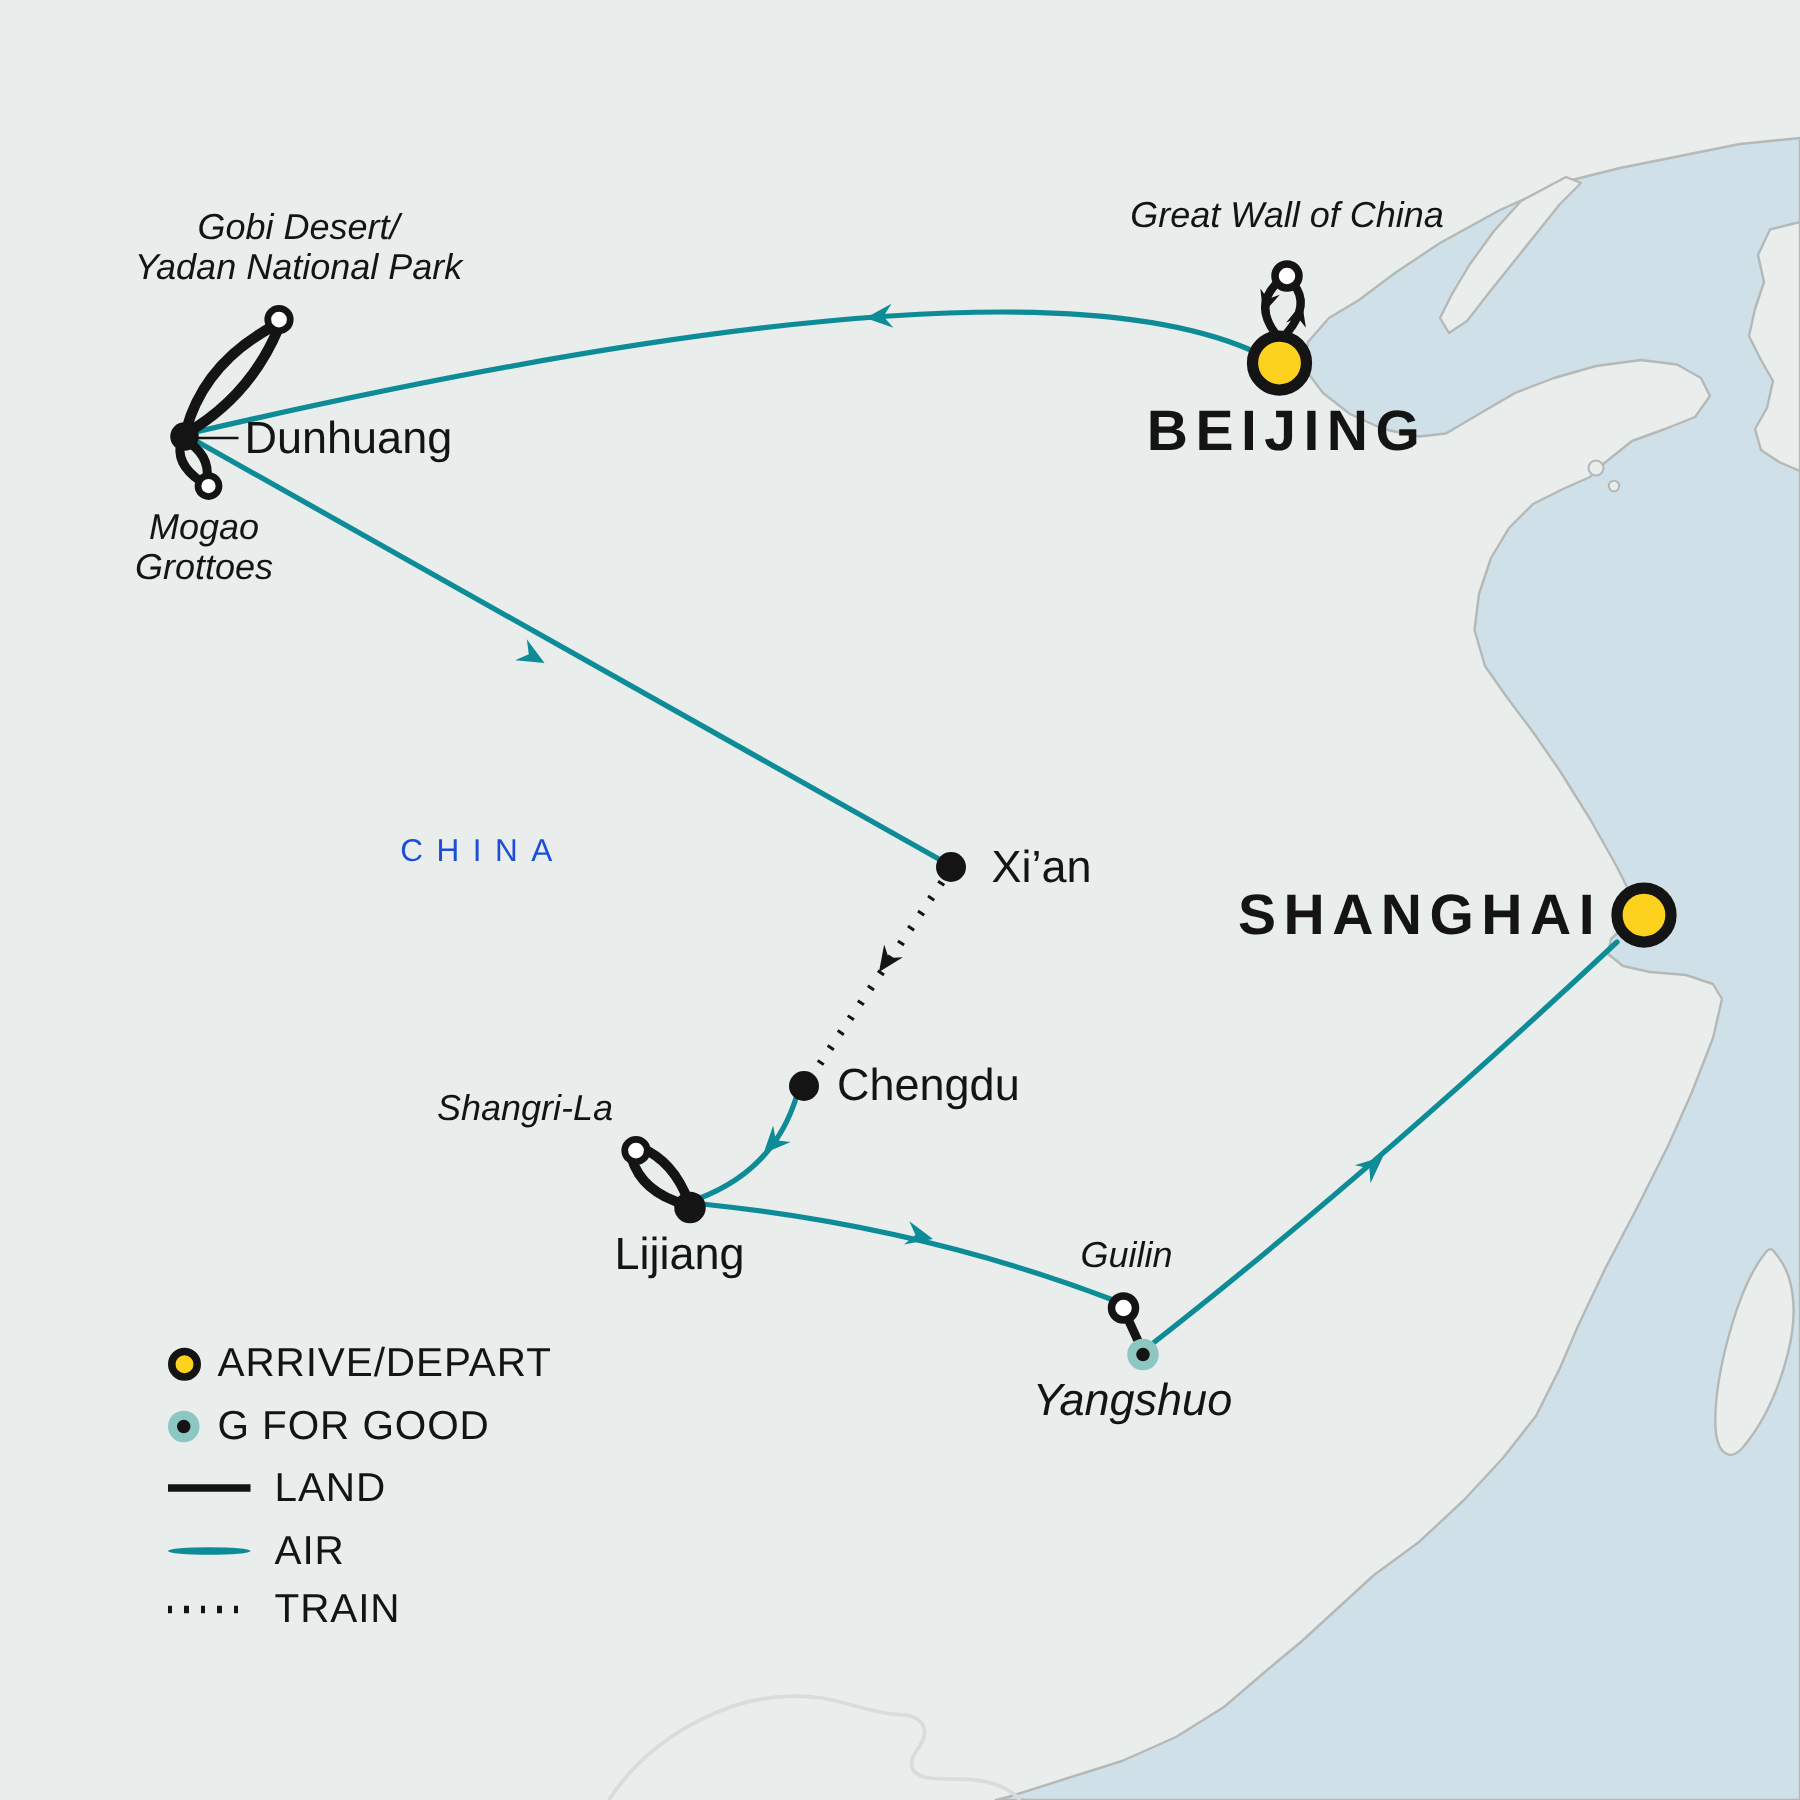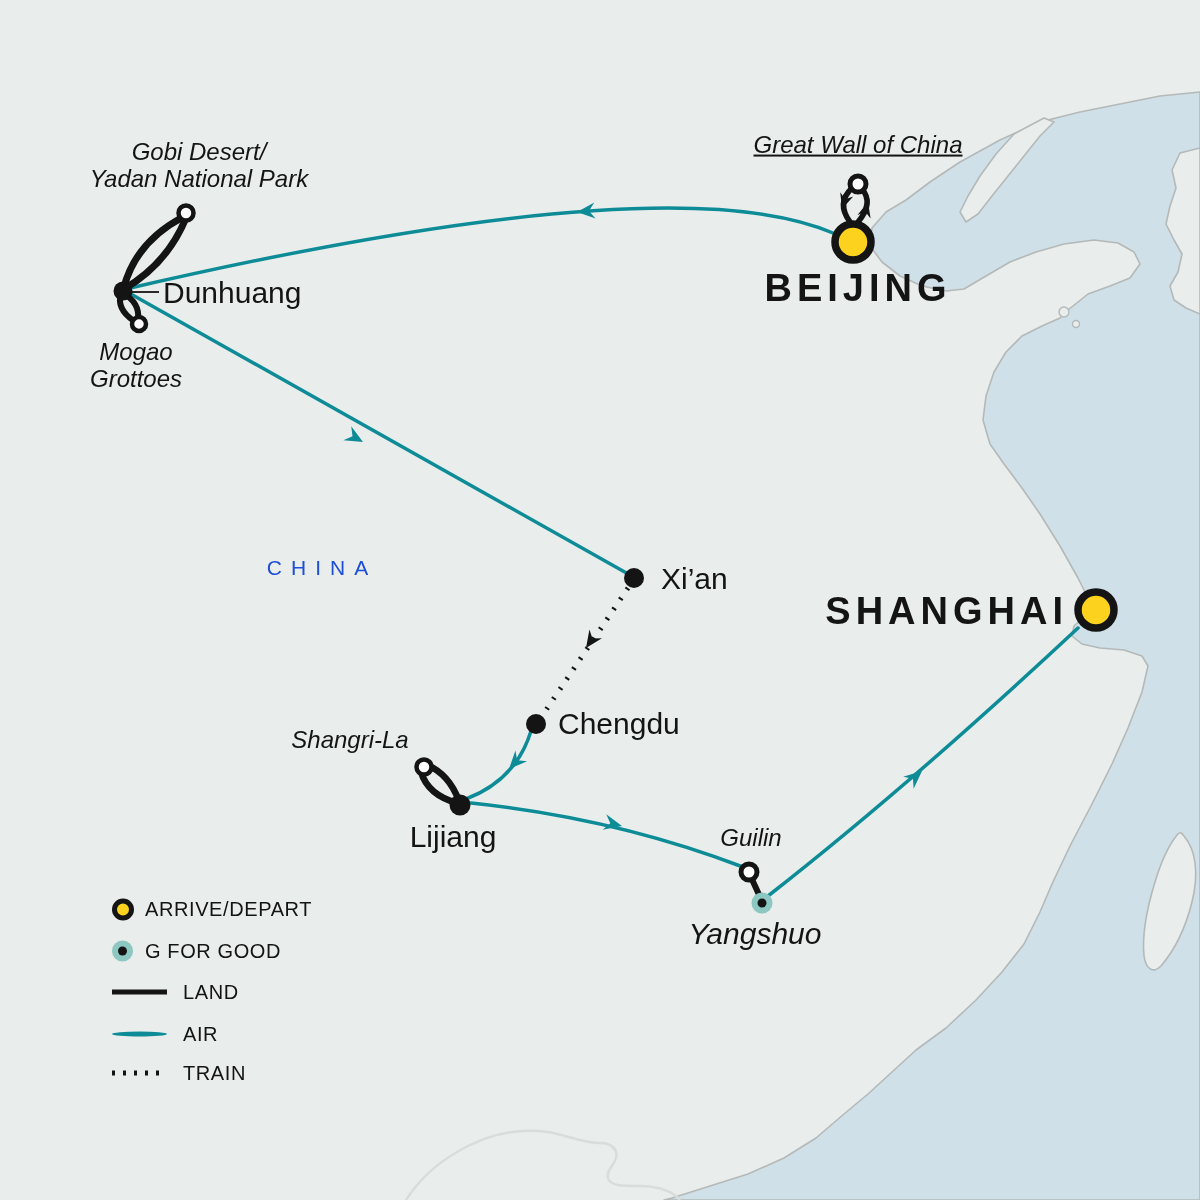--- a/index.html
+++ b/index.html
@@ -8,21 +8,21 @@
   .stage svg{position:absolute;left:0;top:0;}
   .lbl{position:absolute;white-space:pre-line;line-height:1.12;}
   .ctr{transform:translate(-50%,-50%);text-align:center;}
   .vctr{transform:translateY(-50%);}
   .rctr{transform:translate(-100%,-50%);text-align:right;}
   .city{font-size:30px;}
   .exc{font-size:24px;font-style:italic;}
   .hub{font-size:38px;font-weight:bold;letter-spacing:5px;}
   .region{font-size:21px;letter-spacing:9px;color:#1d4ed8;}
   .legend-row{position:absolute;left:112px;display:flex;align-items:center;transform:translateY(-50%);}
-  .legend-label{font-size:20px;letter-spacing:0.6px;color:#141414;}
+  .legend-label{font-size:27px;letter-spacing:0.6px;color:#141414;}
   .sw-ad{width:22px;height:22px;box-sizing:border-box;border:5px solid #141414;background:#fcd21f;
          border-radius:50%;margin-right:11px;}
   .sw-gg{width:21px;height:21px;background:#8cc7c1;border-radius:50%;margin-right:12px;
          display:flex;align-items:center;justify-content:center;}
   .sw-gg-dot{width:9px;height:9px;background:#141414;border-radius:50%;}
   .sw-land{width:55px;height:5px;background:#141414;margin-right:16px;}
   .sw-air{width:55px;height:5px;background:#0d8c97;border-radius:50%;margin-right:16px;}
   .sw-train{width:50px;height:5px;margin-right:21px;
             background:repeating-linear-gradient(90deg,#141414 0 3px,transparent 3px 11px);}
 </style>
@@ -111,21 +111,21 @@
       <circle cx="749" cy="872" r="8" fill="#ffffff" stroke="#141414" stroke-width="5"></circle>
 
       <circle cx="762" cy="903" r="10.5" fill="#8cc7c1"></circle>
       <circle cx="762" cy="903" r="4.5" fill="#141414"></circle>
 
       <circle cx="853" cy="242" r="18" fill="#fcd21f" stroke="#141414" stroke-width="7.5"></circle>
       <circle cx="1096" cy="610" r="18" fill="#fcd21f" stroke="#141414" stroke-width="7.5"></circle>
     </g>
   </svg>
 
-  <div class="lbl exc ctr" style="left:858px;top:145px;text-decoration:underline;">Great Wall of China</div>
+  <div class="lbl exc ctr" style="left:858px;top:145px;">Great Wall of China</div>
   <div class="lbl hub ctr" style="left:858px;top:288px;">BEIJING</div>
   <div class="lbl hub rctr" style="left:1068px;top:611px;">SHANGHAI</div>
   <div class="lbl exc ctr" style="left:199px;top:166px;">Gobi Desert/
 Yadan National Park</div>
   <div class="lbl exc ctr" style="left:136px;top:366px;">Mogao
 Grottoes</div>
   <div class="lbl city vctr" style="left:163px;top:293px;">Dunhuang</div>
   <div class="lbl city vctr" style="left:661px;top:579px;">Xi’an</div>
   <div class="lbl city vctr" style="left:558px;top:724px;">Chengdu</div>
   <div class="lbl exc ctr" style="left:350px;top:740px;">Shangri-La</div>

